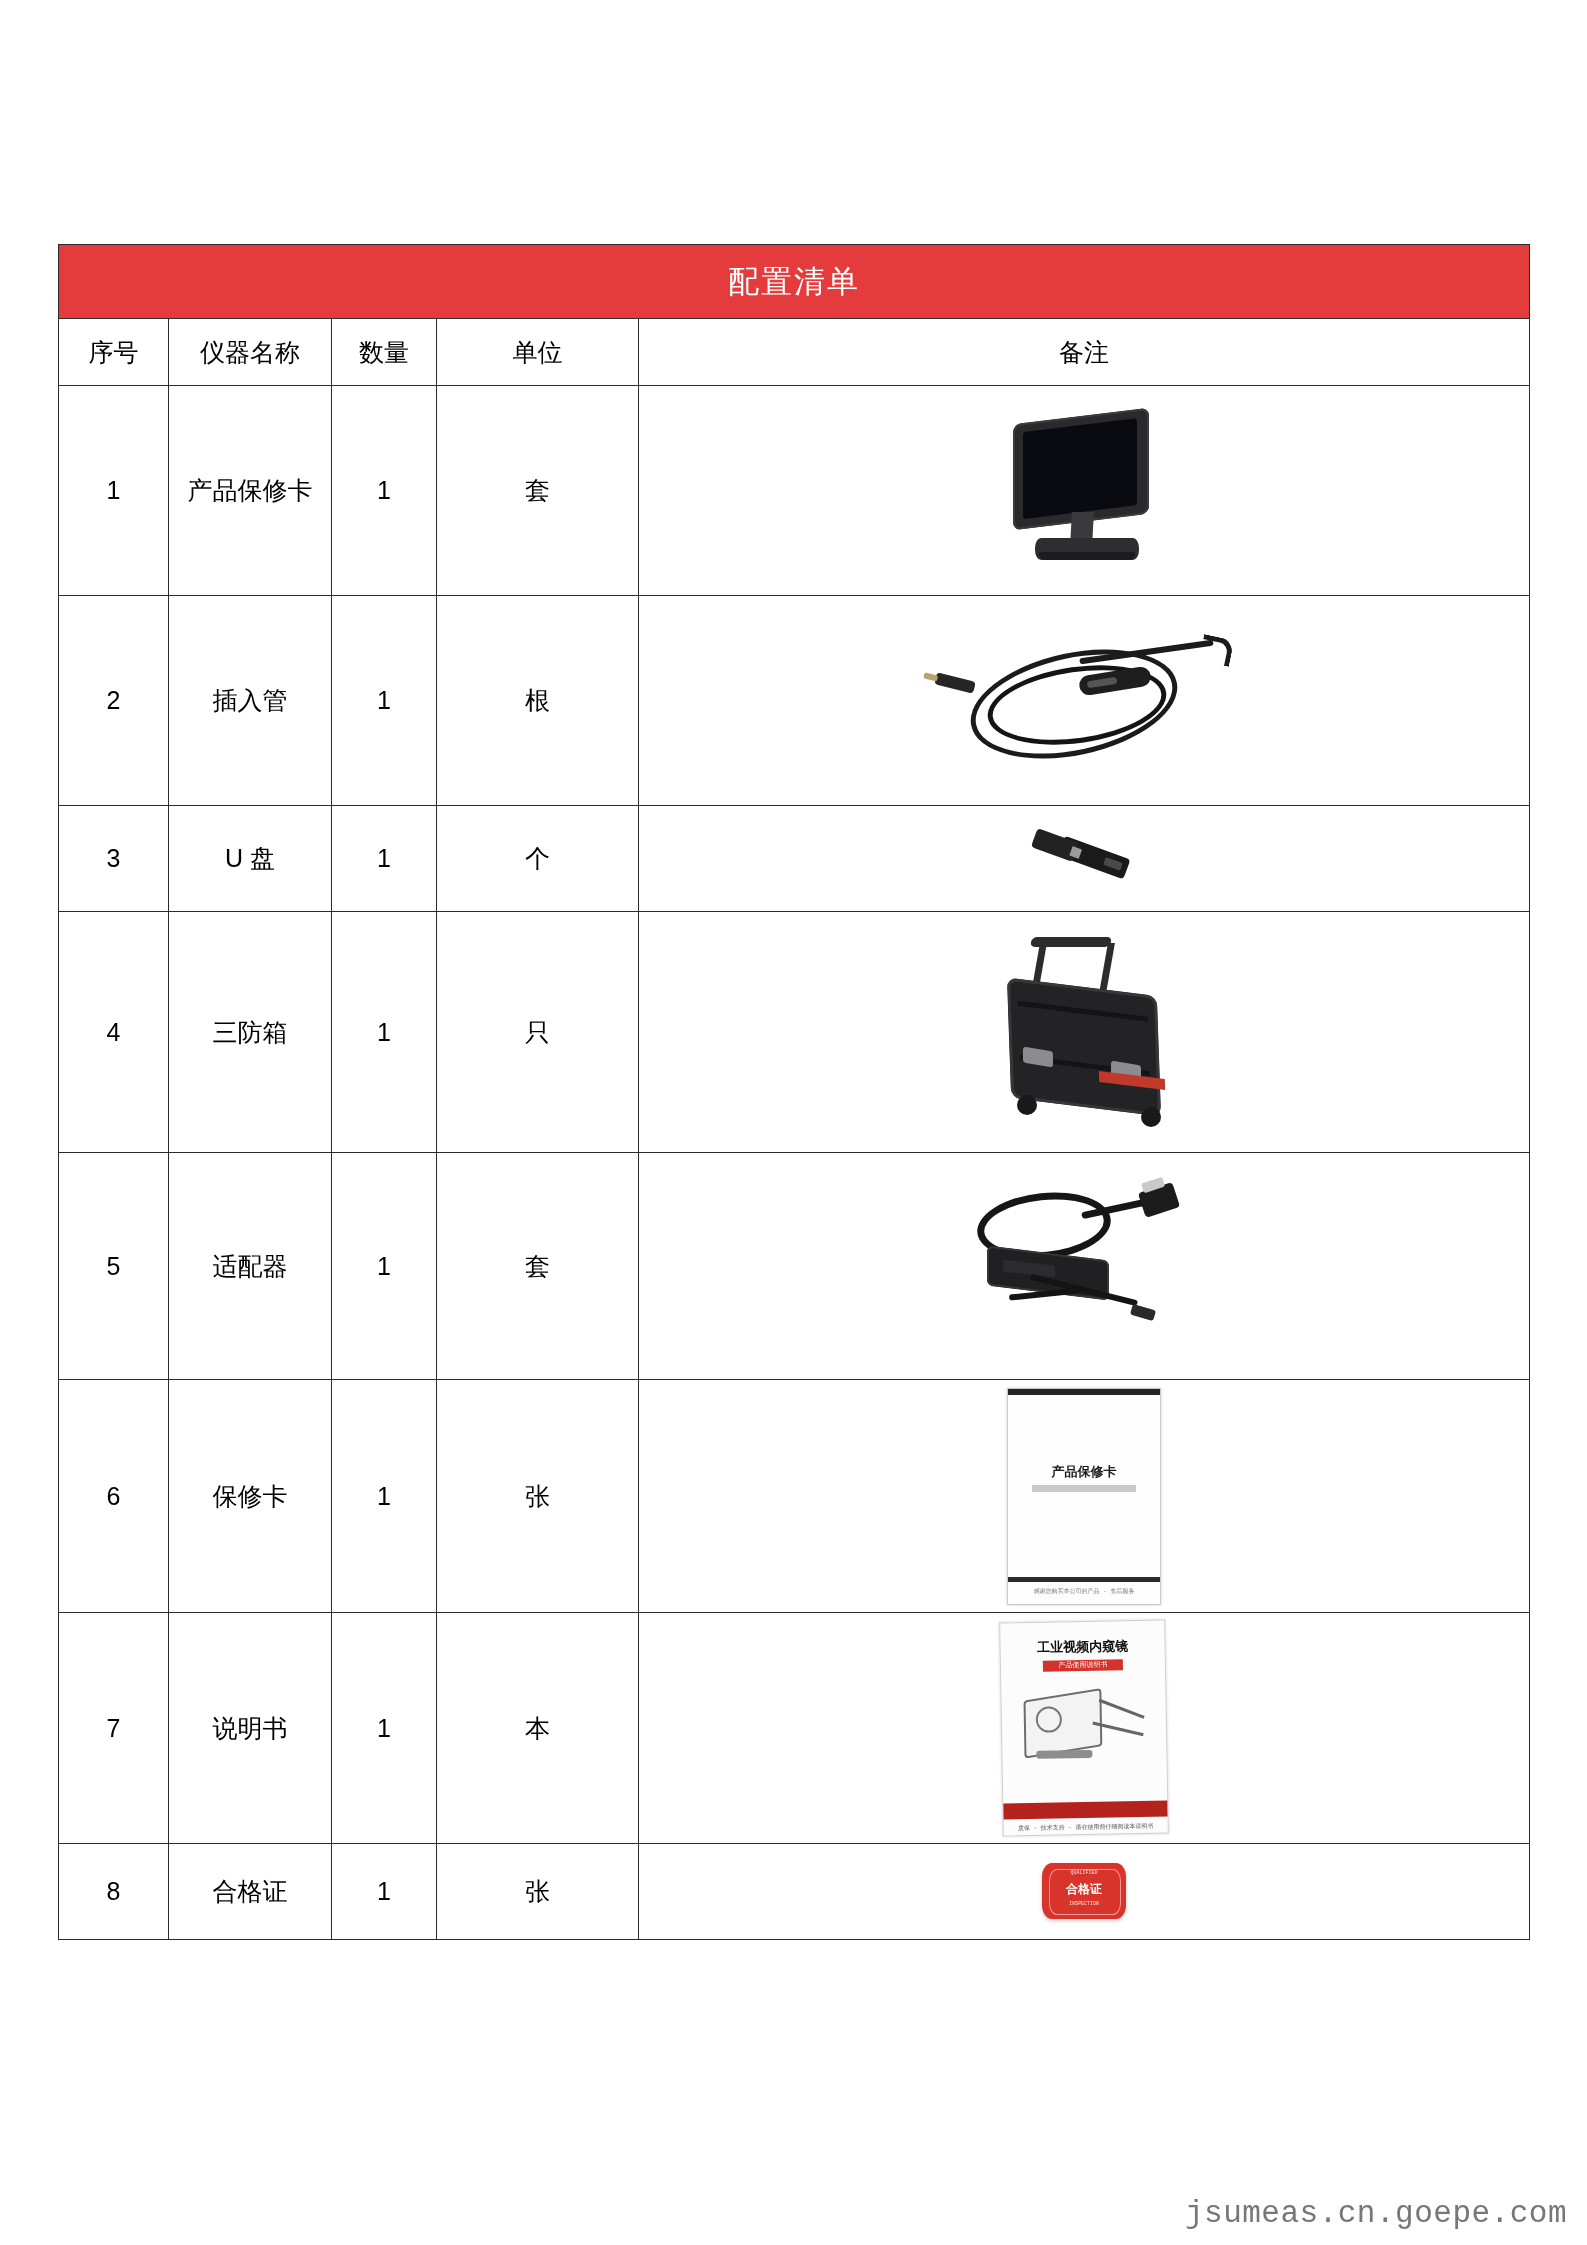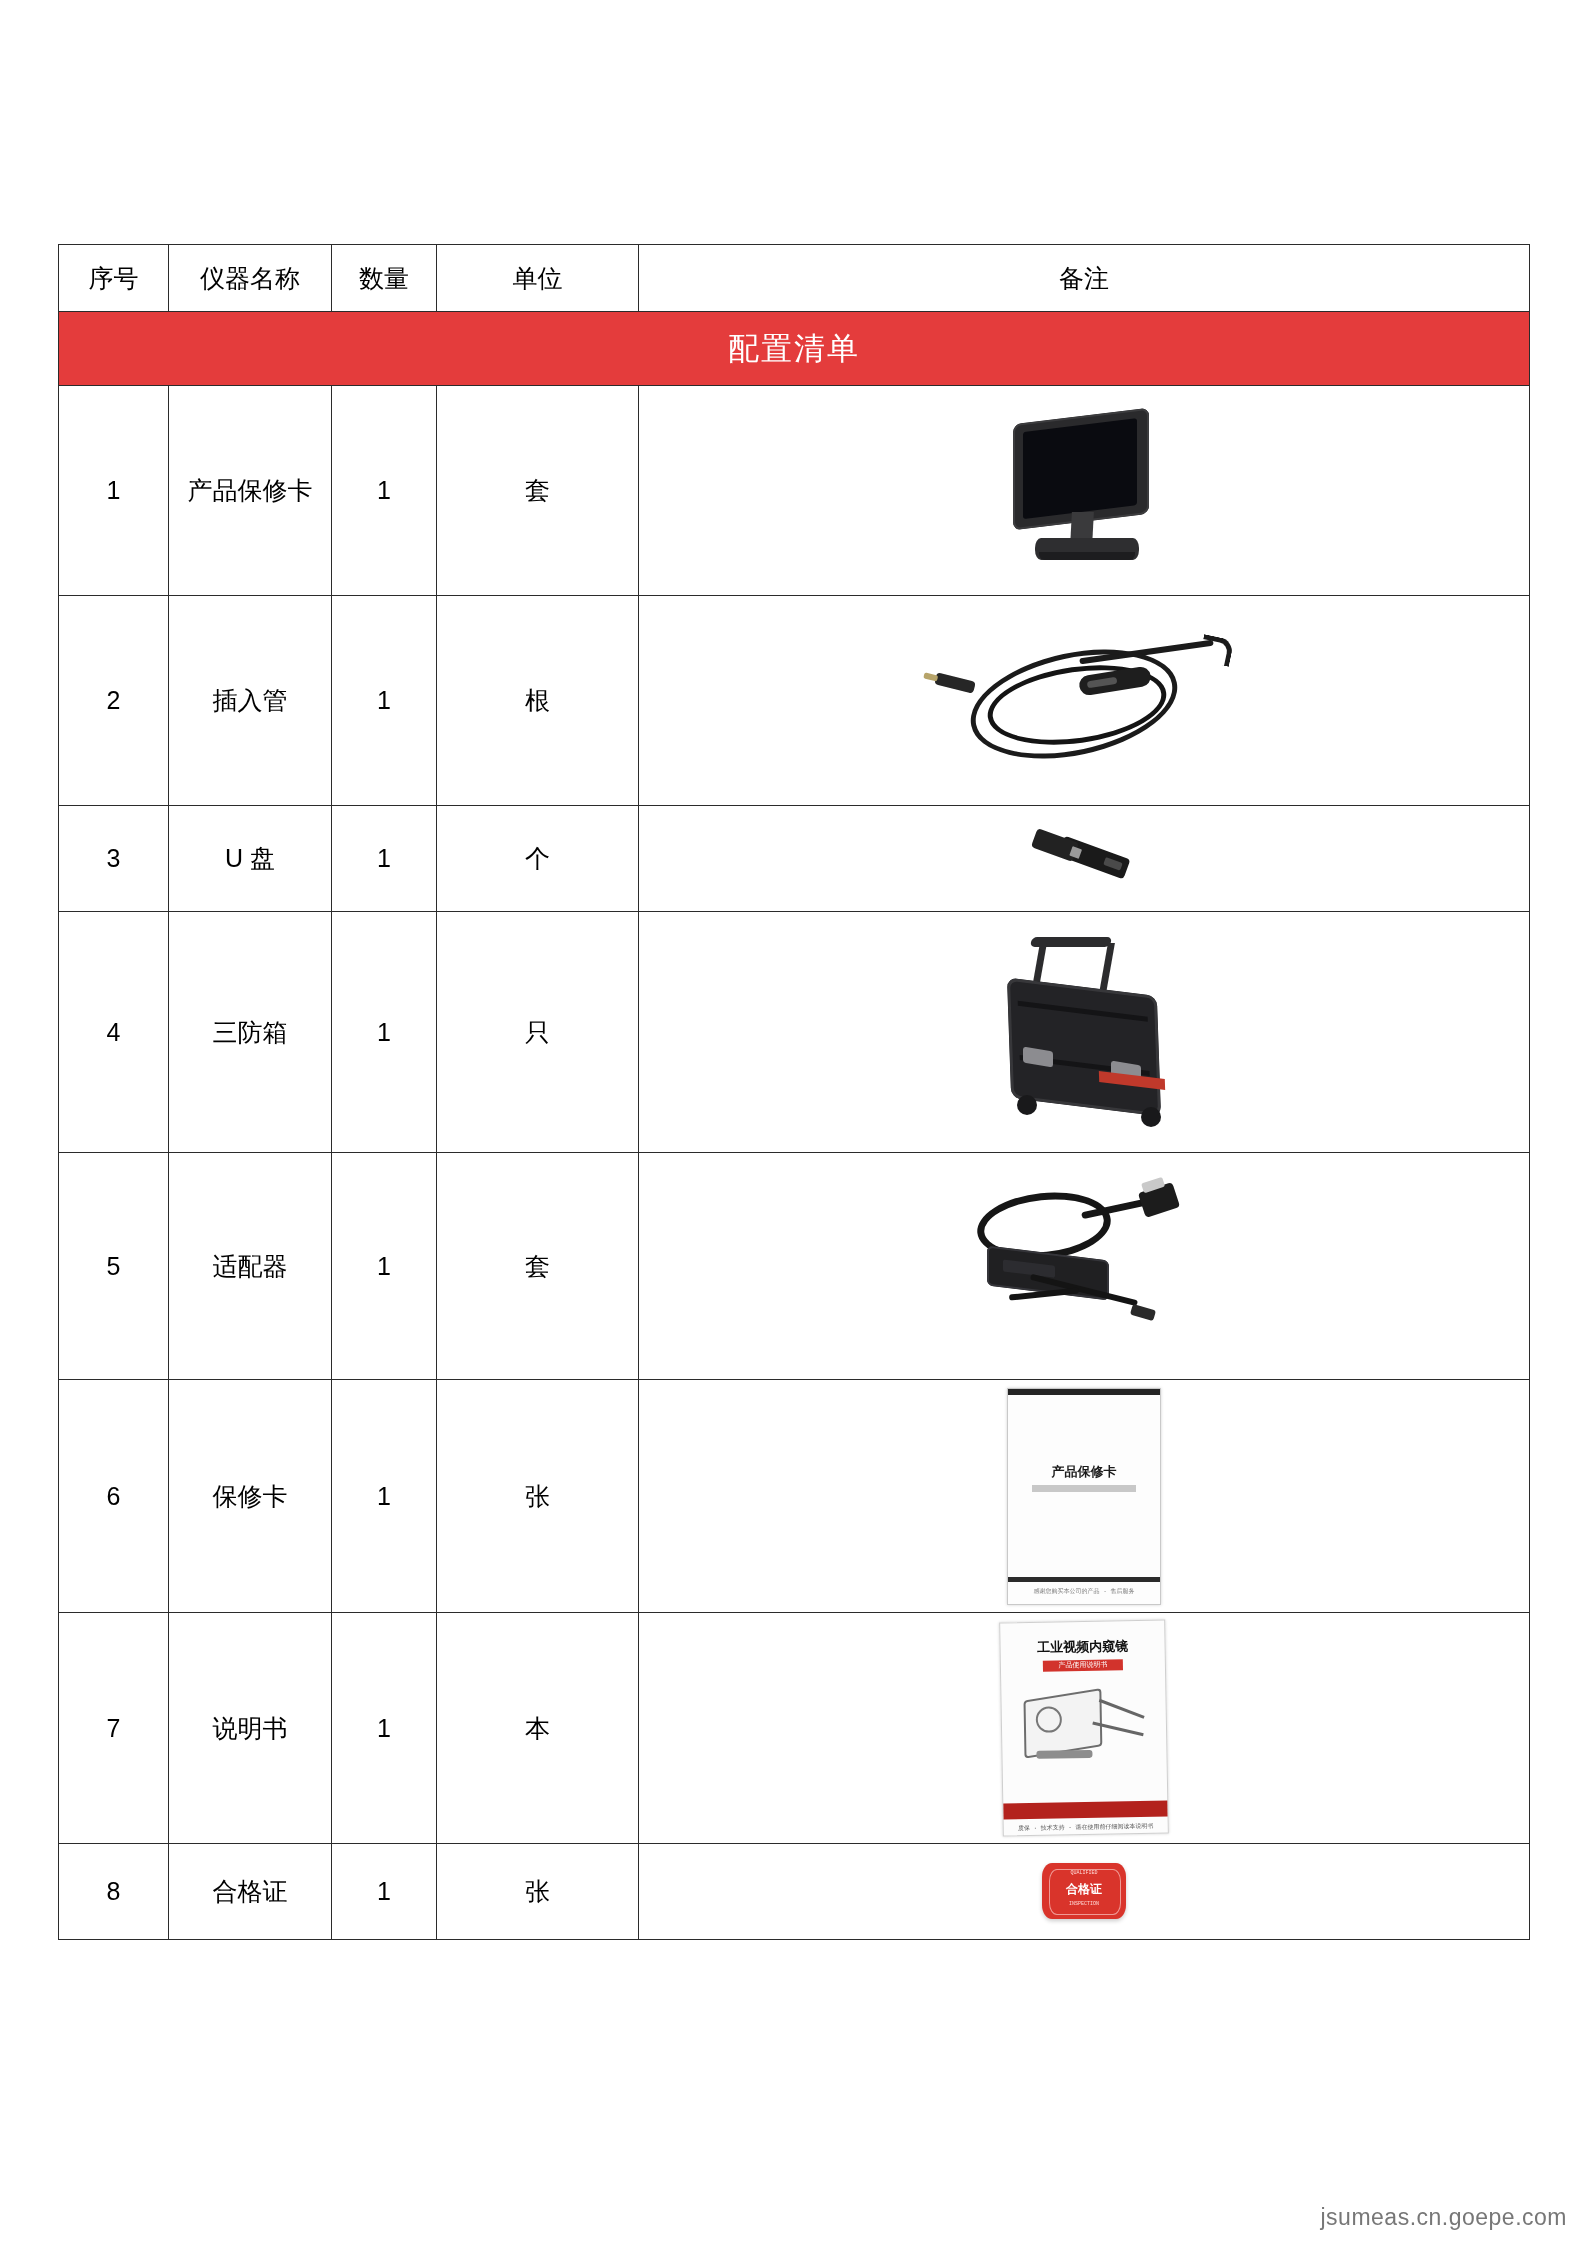--- a/index.html
+++ b/index.html
@@ -554,50 +554,50 @@
     left: 0; right: 0; top: 40px;
     text-align: center;
     color: #ffd9d6;
     font-size: 5px;
   }
 
   .watermark {
     position: absolute;
     right: 20px;
     bottom: 14px;
-    font-size: 23px;
+    font-size: 31px;
     color: #777777;
     letter-spacing: .5px;
-    font-family: Liberation Sans, sans-serif;
+    font-family: Liberation Mono, monospace;
     margin-top: 44px;
   }
 </style>
 </head>
 <body>
 
 <div class="page">
 
   <table class="config-table">
     <colgroup>
       <col class="col-no">
       <col class="col-name">
       <col class="col-qty">
       <col class="col-unit">
       <col class="col-note">
     </colgroup>
     <tbody>
       <tr>
+        <td class="title-cell" colspan="5">配置清单</td>
+      </tr>
+      <tr>
         <td class="head-cell">序号</td>
         <td class="head-cell">仪器名称</td>
         <td class="head-cell">数量</td>
         <td class="head-cell">单位</td>
         <td class="head-cell">备注</td>
-      </tr>
-      <tr>
-        <td class="title-cell" colspan="5">配置清单</td>
       </tr>
 
       <tr style="height:210px;">
         <td class="body-cell">1</td>
         <td class="body-cell">产品保修卡</td>
         <td class="body-cell">1</td>
         <td class="body-cell">套</td>
         <td class="note-cell">
           <div class="img-wrap">
             <div class="monitor">

